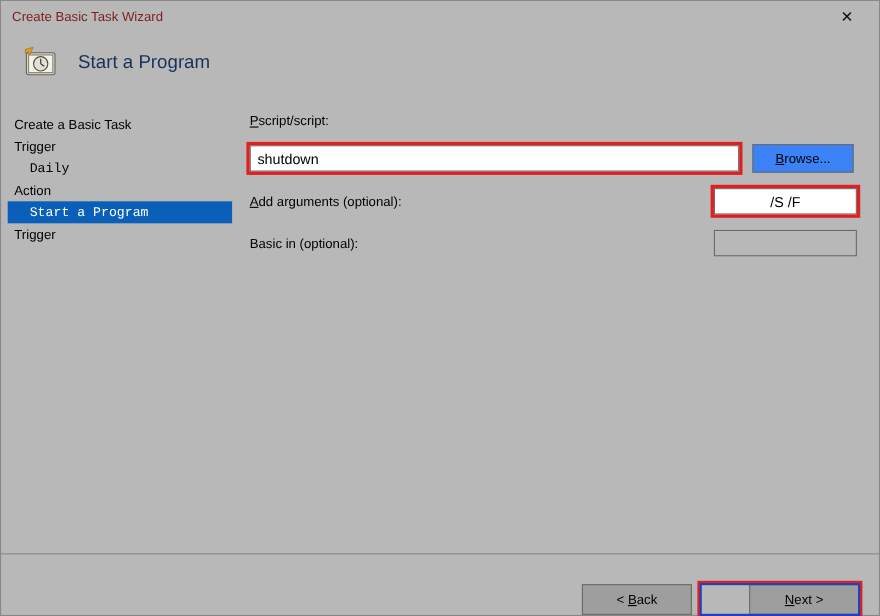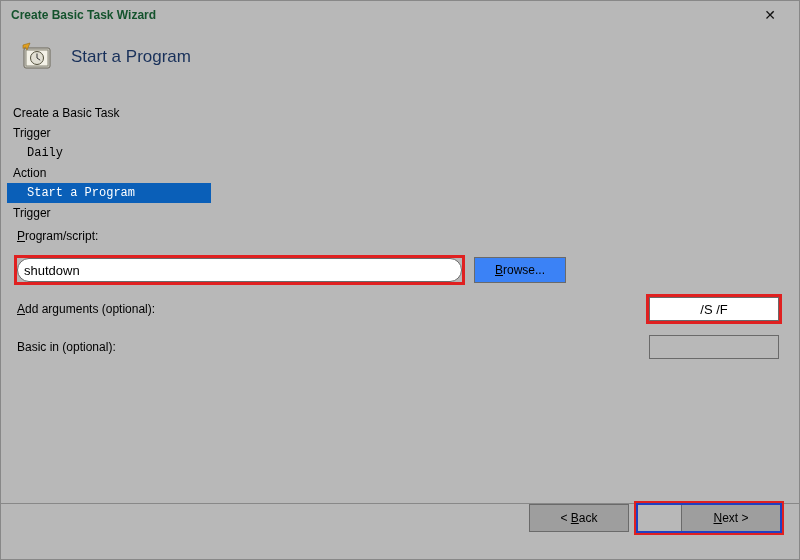--- a/index.html
+++ b/index.html
@@ -20,21 +20,21 @@
       position: relative;
     }
     .titlebar {
       display: flex;
       justify-content: space-between;
       align-items: center;
       height: 28px;
       padding: 0 8px 0 10px;
       background: #b8b8b8;
     }
-    .titlebar-text { font-size: 12px; color: #14532d; font-weight: bold; }
+    .titlebar-text { font-size: 12px; color: #7f1d1d; }
     .close-btn {
       width: 42px;
       height: 26px;
       display: flex;
       align-items: center;
       justify-content: center;
       font-size: 14px;
       color: #111;
       cursor: default;
     }
@@ -49,21 +49,20 @@
       height: 32px;
     }
     .header-title {
       font-size: 17px;
       color: #18305a;
       font-weight: 400;
     }
     .content {
       display: flex;
       height: calc(100% - 28px - 80px - 60px);
-      flex-direction: column;
     }
     .sidebar {
       width: 210px;
       padding: 6px 0 0 6px;
     }
     .side-item {
       padding: 3px 6px;
       font-size: 12px;
       color: #000;
       cursor: default;
@@ -94,21 +93,20 @@
     .input-text {
       height: 24px;
       background: #fff;
       border: 1px solid #6a6a6a;
       padding: 2px 6px;
       font-size: 13px;
       font-family: inherit;
     }
     .program-input {
       width: 445px;
-      border-radius: 12px;
     }
     .args-input {
       width: 130px;
       margin-left: auto;
       text-align: center;
     }
     .startin-input {
       width: 130px;
       margin-left: auto;
       background: #b8b8b8;
@@ -124,21 +122,21 @@
     }
     .footer {
       position: absolute;
       bottom: 0;
       left: 0;
       right: 0;
       height: 56px;
       border-top: 1px solid #888;
       display: flex;
       justify-content: flex-end;
-      align-items: flex-start;
+      align-items: flex-end;
       padding-right: 18px;
       gap: 8px;
     }
     .nav-btn {
       width: 100px;
       height: 28px;
       background: #9e9e9e;
       border: 1px solid #6a6a6a;
       font-size: 12px;
       cursor: default;
@@ -205,21 +203,21 @@
       <div class="side-item"><span>Create a Basic Task</span></div>
       <div class="side-item"><span>Trigger</span></div>
       <div class="side-item sub"><span>Daily</span></div>
       <div class="side-item"><span>Action</span></div>
       <div class="side-item sub selected"><span>Start a Program</span></div>
       <div class="side-item"><span>Trigger</span></div>
     </div>
 
     <div class="main">
       <div class="row">
-        <span class="label"><span class="underline">P</span><span>rogram/script:</span></span>
+        <span class="label"><span class="underline">P</span><span>script/script:</span></span>
       </div>
       <div class="row">
         <span class="program-wrap">
           <input type="text" class="input-text program-input" value="shutdown" style="">
         </span>
         <button class="browse-btn"><span class="underline">B</span><span>rowse...</span></button>
       </div>
       <div class="row">
         <span class="label"><span class="underline">A</span><span>dd arguments (optional):</span></span>
         <span class="args-wrap">

